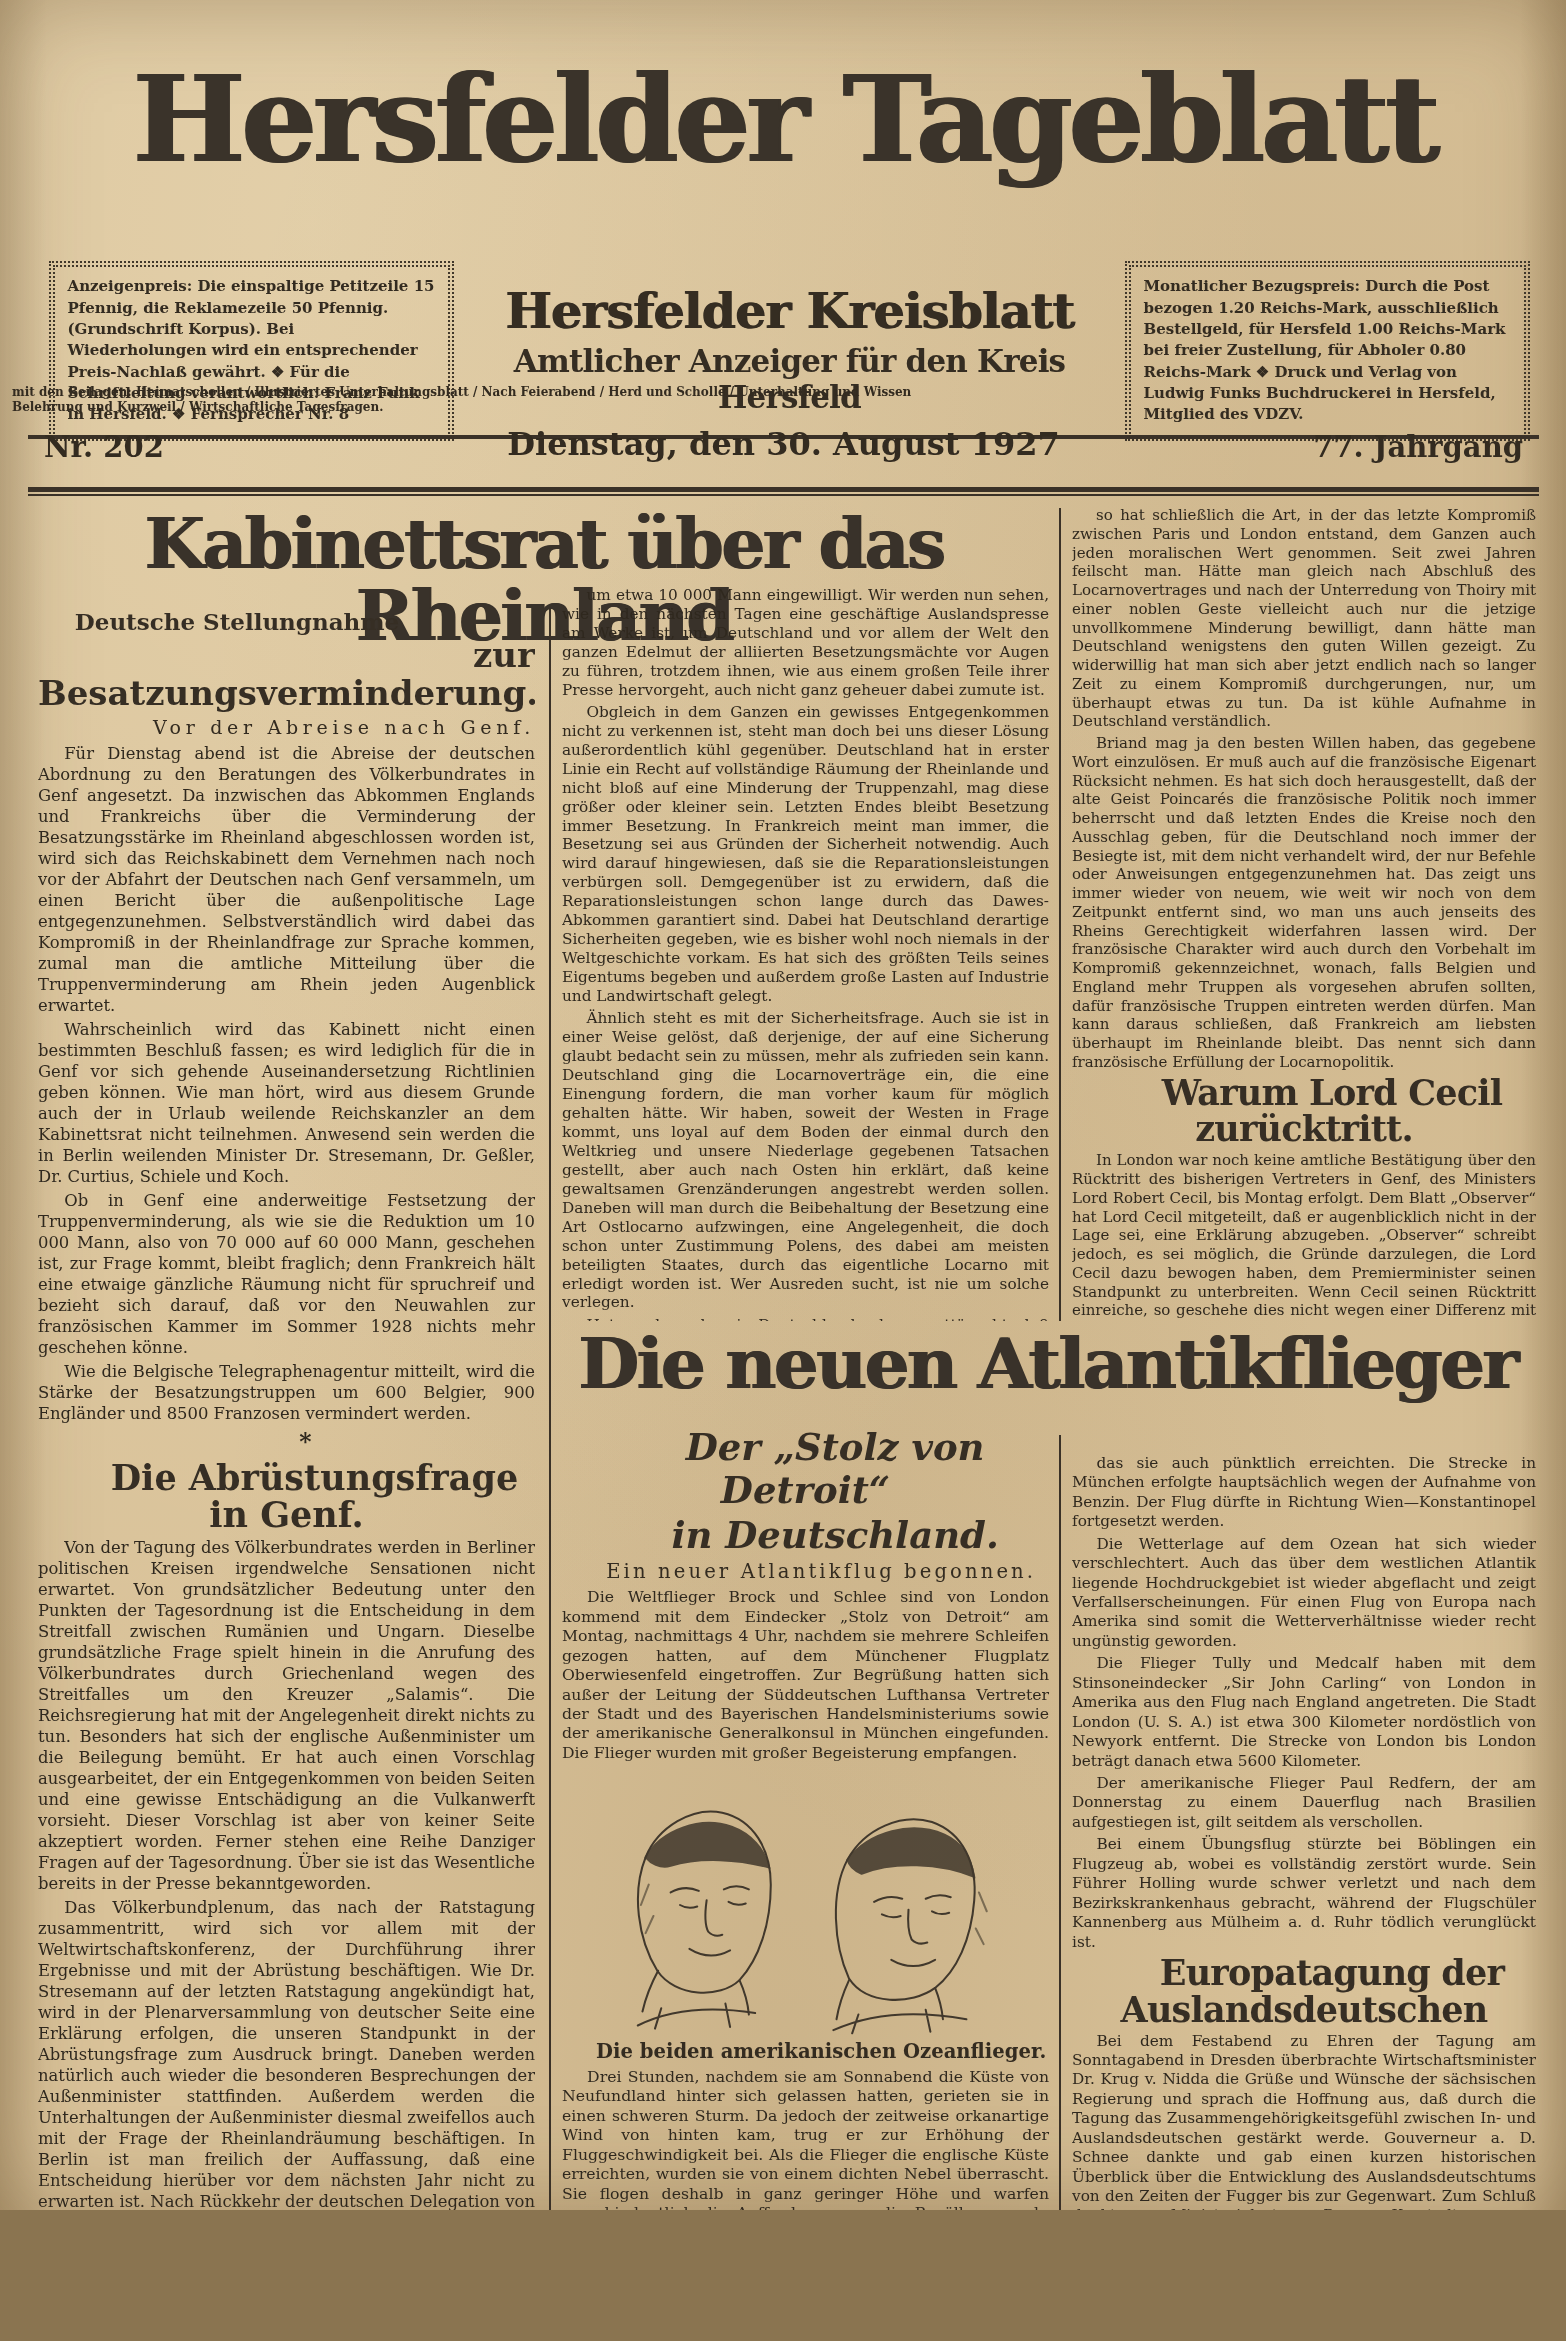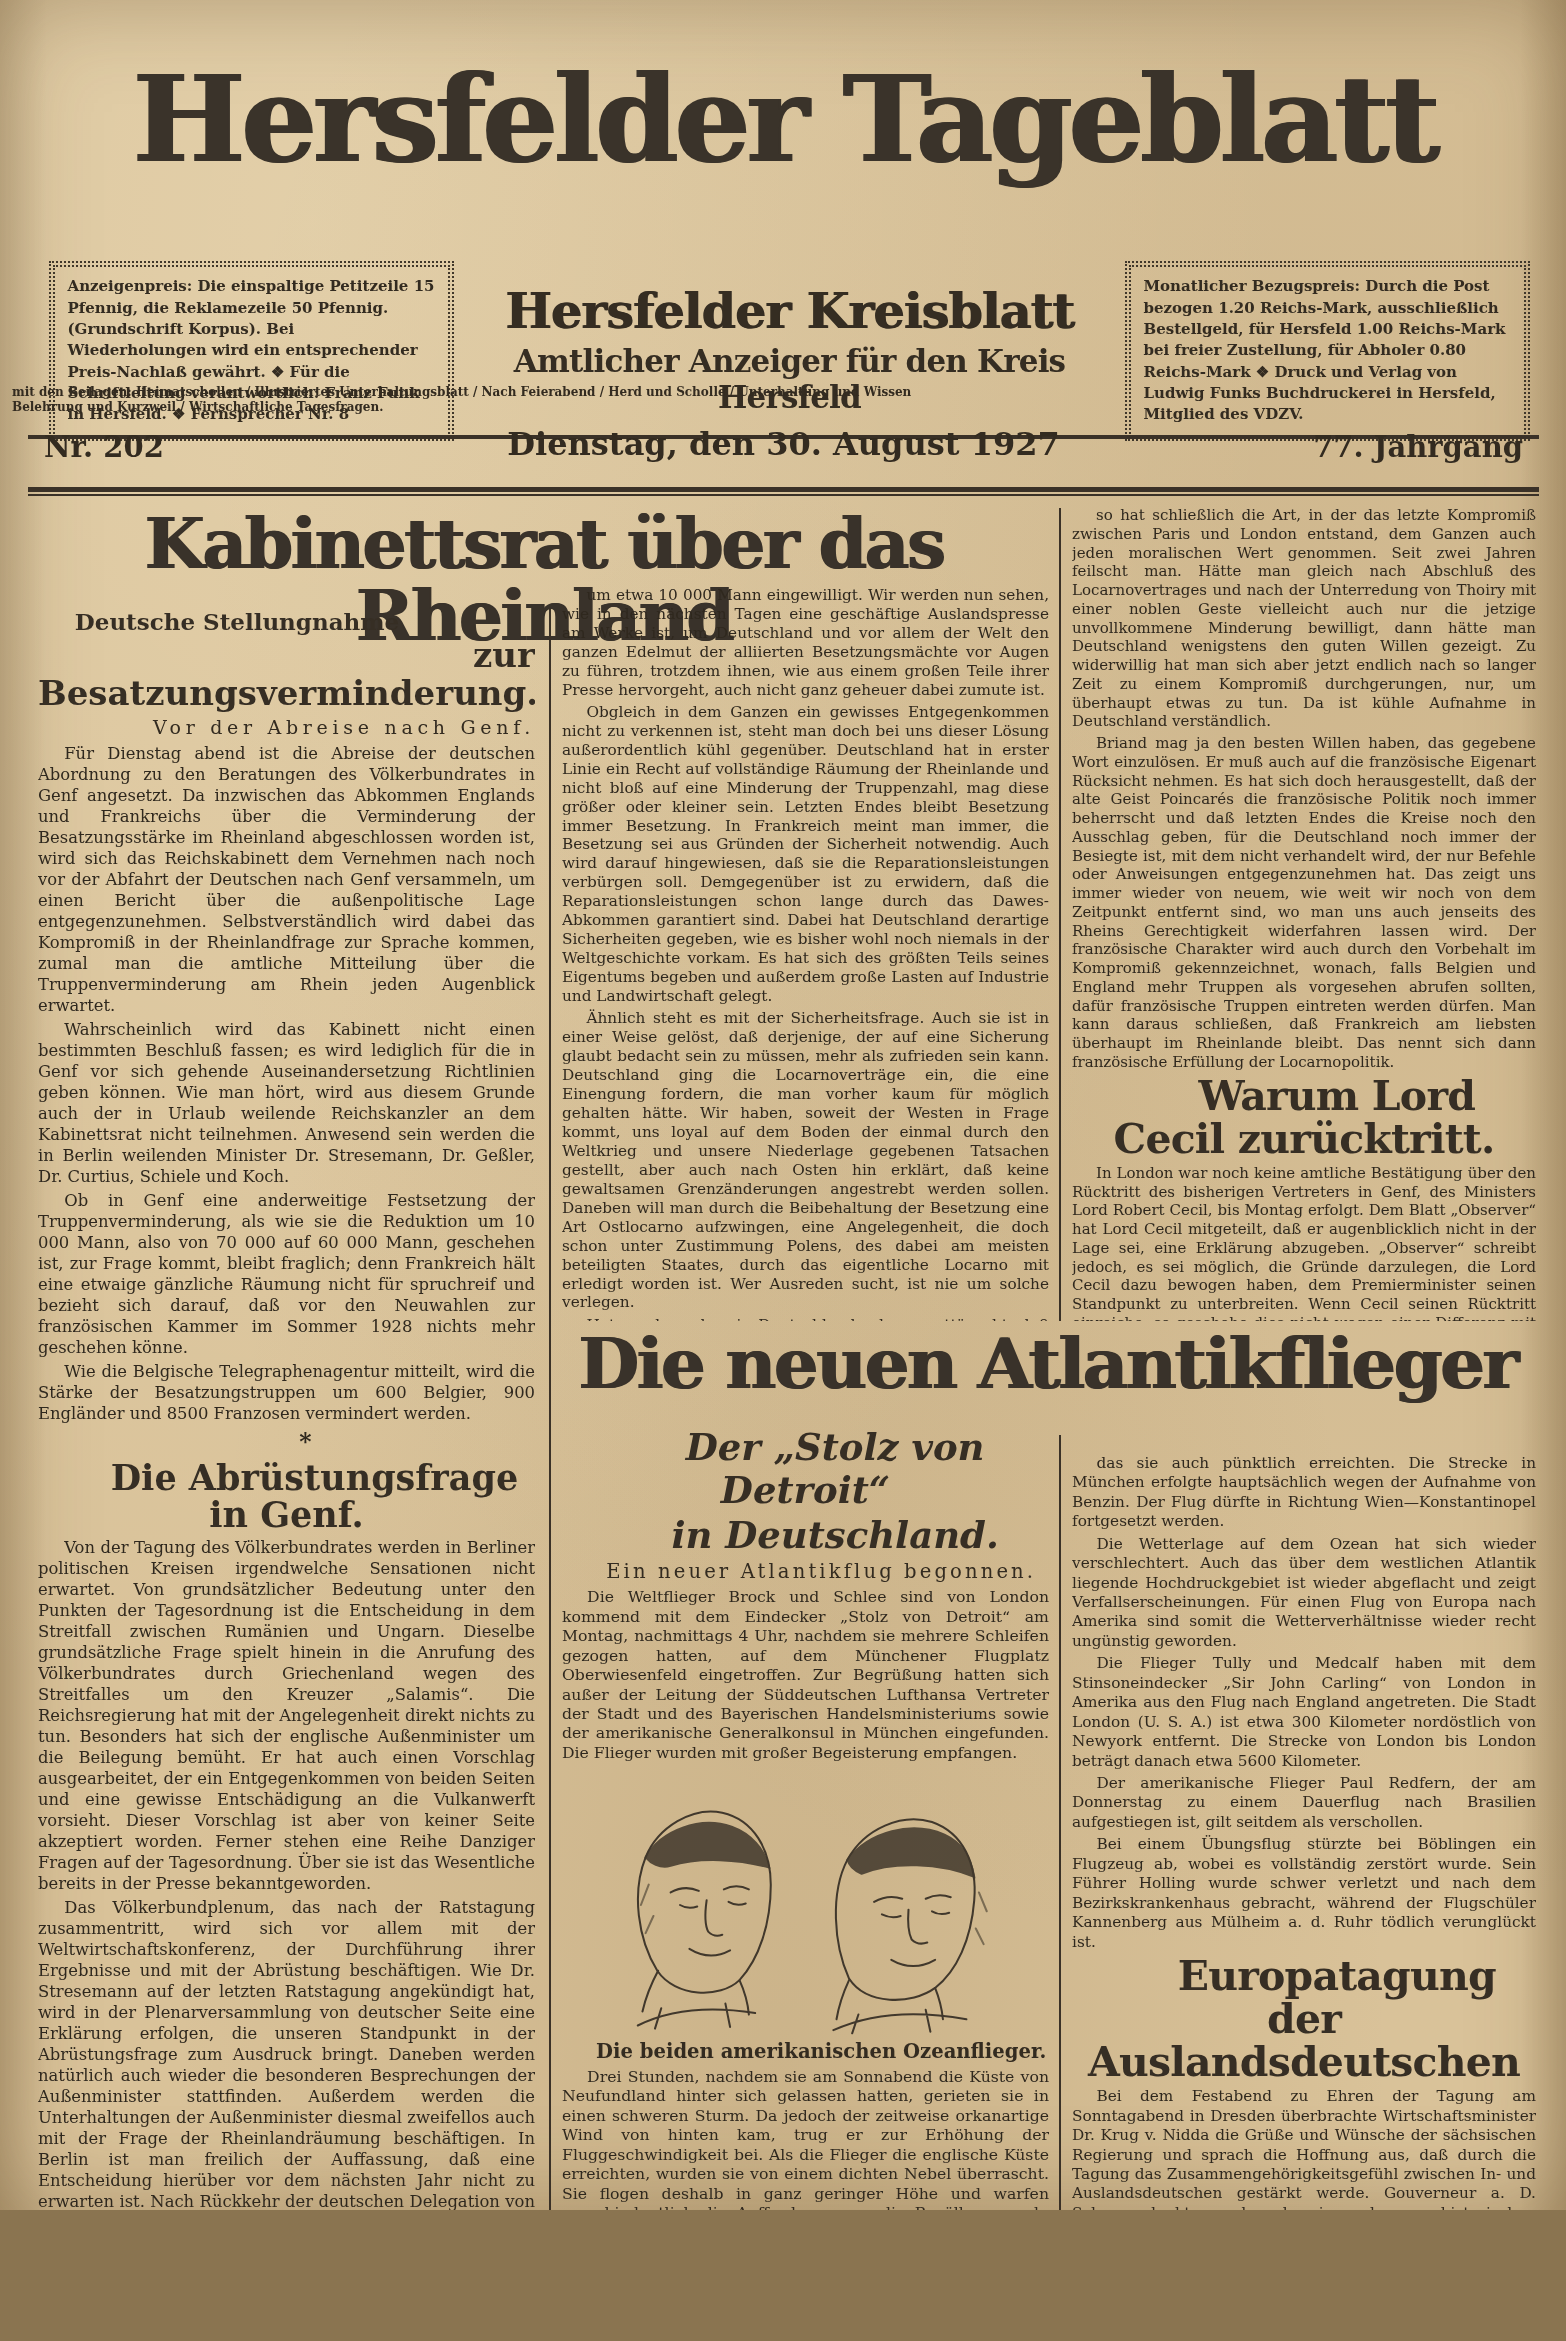--- a/index.html
+++ b/index.html
@@ -52,21 +52,21 @@
   .col3b{top:1454px;left:1072px;width:464px;height:882px;font-size:15.3px;line-height:1.27;}
   .vrule{position:absolute;width:1.6px;background:#3a3127;}
   .v1{left:549px;top:608px;height:1720px;}
   .v2a{left:1059px;top:508px;height:813px;}
   .v2b{left:1059px;top:1435px;height:901px;}
   
   .sec-head-l1{font-size:23px;font-weight:bold;text-align:left;text-indent:0;line-height:1.1;color:#362e24;}
   .sec-head-l2{font-size:34px;font-weight:bold;text-align:right;text-indent:0;line-height:1.1;margin-bottom:7.8px;color:#362e24;}
   .sub-spaced{text-align:right;text-indent:0;font-size:19px;letter-spacing:4.7px;margin:4.7px 0 9.4px;color:#332b20;}
   .sec-head{font-size:35px;font-weight:bold;text-align:center;text-indent:0;margin:15.7px 0 9.4px;line-height:1.05;color:#362e24;}
-  .sec-head.tight{font-size:41px;letter-spacing:-0.8px;text-align:center;}
+  .sec-head.tight{font-size:35px;letter-spacing:-0.8px;text-align:center;}
   .star{text-align:center;text-indent:0;font-size:23.5px;font-weight:bold;margin:7.8px 0 1.6px;}
   .h-detroit{font-size:37px;font-weight:bold;font-style:italic;text-align:center;text-indent:0;line-height:1.15;color:#362e24;}
   .sub-plain{text-align:center;text-indent:0;font-size:19.6px;letter-spacing:3.1px;margin:7.8px 0 9.4px;color:#332b20;}
   figure.illus{margin:12.5px auto 4.7px;width:446px;height:260px;}
   figure.illus svg{width:100%;height:100%;}
   .caption{text-align:center;text-indent:0;font-weight:bold;font-size:19.6px;margin:1.6px 0 6.3px;color:#332b20;}
 </style>
 </head>
 <body>
 

